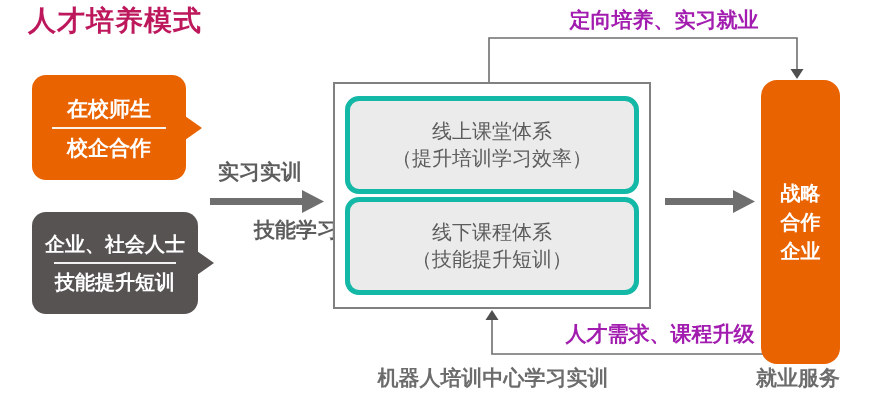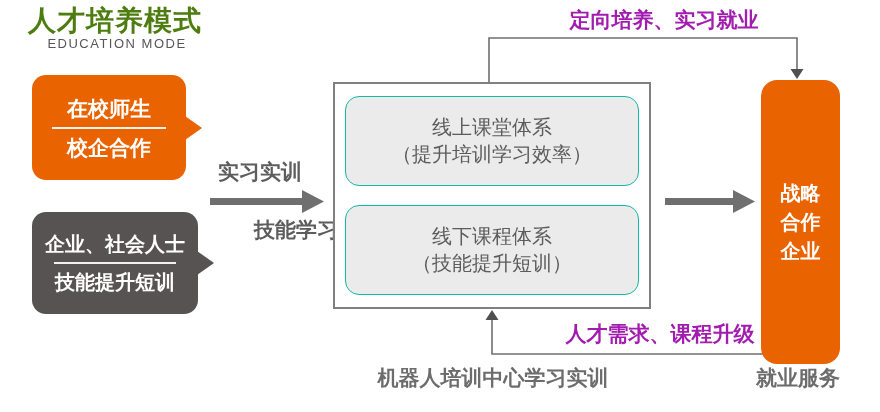--- a/index.html
+++ b/index.html
@@ -3,21 +3,21 @@
 <meta charset="utf-8">
 <style>
   html,body{margin:0;padding:0;background:#ffffff;}
   .stage{
     position:relative;width:880px;height:412px;background:#ffffff;overflow:hidden;
     font-family:"Liberation Sans","DejaVu Sans",sans-serif;
   }
   .abs{position:absolute;}
 
   
-  .title{left:28px;top:2px;font-size:28px;font-weight:800;color:#4d7c0f;letter-spacing:1px;}
+  .title{left:28px;top:2px;font-size:28px;font-weight:800;color:#be185d;letter-spacing:1px;}
   .subtitle{left:28px;top:36px;width:178px;text-align:center;font-size:13px;color:#575757;letter-spacing:1.5px;}
 
   
   .bubble{
     border-radius:14px;color:#ffffff;font-weight:700;
     display:flex;flex-direction:column;justify-content:center;align-items:center;
   }
   .bubble .tail{
     position:absolute;right:-16px;top:50%;margin-top:-12px;width:0;height:0;
     border-top:12px solid transparent;border-bottom:12px solid transparent;
@@ -36,21 +36,21 @@
   .midlabel-top{left:260px;top:158px;}
   .midlabel-bottom{left:264px;top:216px;margin-left:32px;}
 
   
   .centerbox{
     left:333px;top:82px;width:318px;height:227px;background:#ffffff;
     border:2px solid #808080;box-sizing:border-box;
     display:flex;flex-direction:column;justify-content:space-between;padding:12px 10px;
   }
   .course{
-    height:88px;background:#EBEBEB;border:1px solid #14b8a6;border-radius:14px;
+    height:88px;background:#EBEBEB;border:5px solid #14b8a6;border-radius:14px;
     display:flex;flex-direction:column;justify-content:center;align-items:center;
     color:#5c5c5c;font-size:20px;line-height:1.35;
   }
   .course .c-sub{font-size:20px;}
 
   
   .rightbox{
     left:761px;top:80px;width:79px;height:284px;background:#E96300;border-radius:16px;
     display:flex;flex-direction:column;justify-content:center;align-items:center;
     color:#ffffff;font-weight:700;font-size:20px;line-height:1.45;
@@ -82,21 +82,20 @@
     <polygon points="485.5,320 498.5,320 492,310" fill="#4f4f4f"></polygon>
 
     <rect x="210" y="198" width="92" height="7" fill="#6F6F6F"></rect>
     <polygon points="302,190 302,213 324,201.5" fill="#6F6F6F"></polygon>
 
     <rect x="665" y="198" width="68" height="7" fill="#6F6F6F"></rect>
     <polygon points="733,190 733,213 755,201.5" fill="#6F6F6F"></polygon>
   </svg>
 
   <div class="abs title">人才培养模式</div>
-  <div class="abs subtitle">EDUCATION MODE</div>
 
   <div class="abs bubble bubble-orange">
     <span class="bline">在校师生</span>
     <span class="bdiv"></span>
     <span class="bline">校企合作</span>
     <span class="tail"></span>
   </div>
 
   <div class="abs bubble bubble-gray">
     <span class="bline">企业、社会人士</span>

